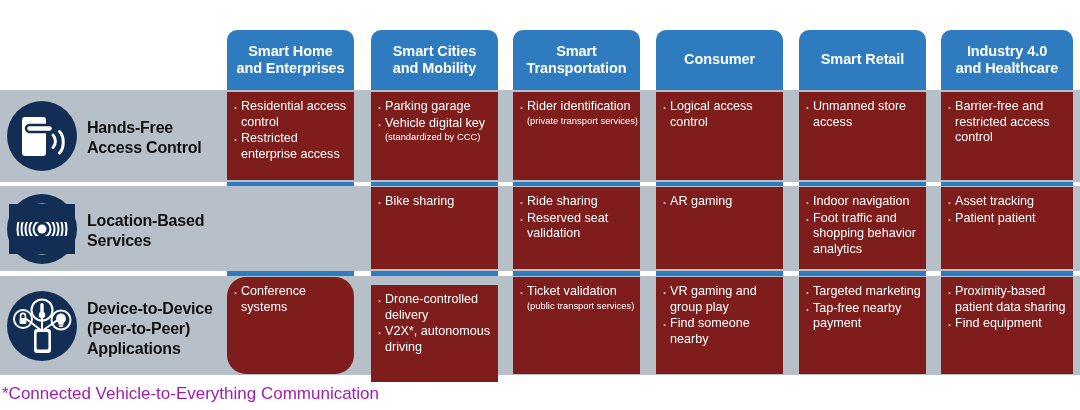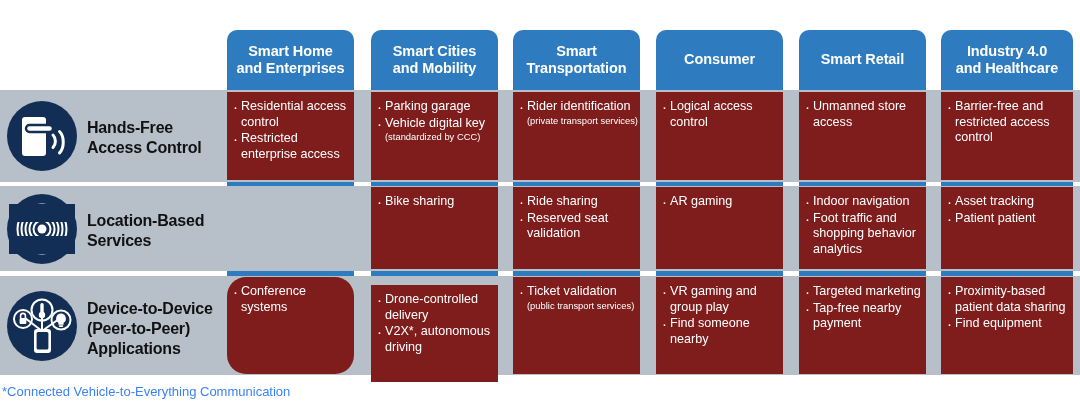--- a/index.html
+++ b/index.html
@@ -48,21 +48,21 @@
     position:absolute;width:70px;height:70px;border-radius:50%;
     background:#132E54;
   }
   .row-label{
     position:absolute;color:#111111;font-weight:bold;font-size:16px;
     line-height:1.25;letter-spacing:-0.2px;
   }
 
   .footnote{
     position:absolute;left:2px;top:384px;
-    font-size:13px;color:#3b82f6;font-weight:500;
+    font-size:17px;color:#a21caf;font-weight:500;
   }
   svg{display:block;}
 </style>
 </head>
 <body>
 
 <div id="matrix">
     <div class="col-strip" style="left: 227px; width: 127px;"></div>
     <div class="col-head" style="left: 227px; width: 127px;">
       <div><span>Smart Home</span><br><span>and Enterprises</span></div>

